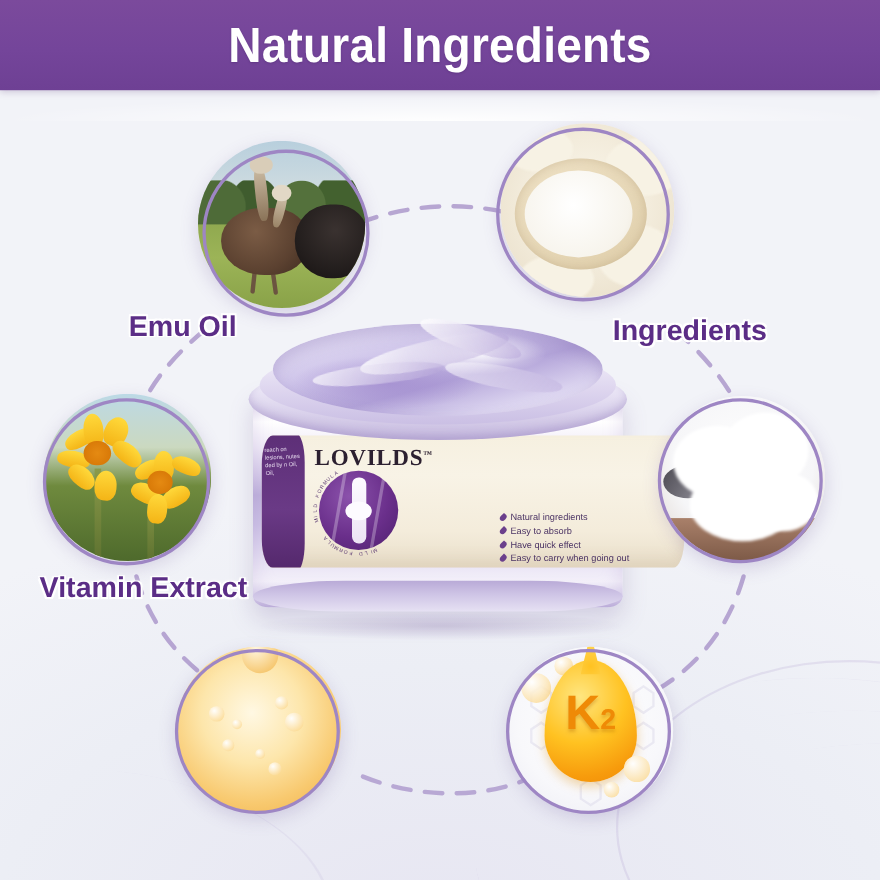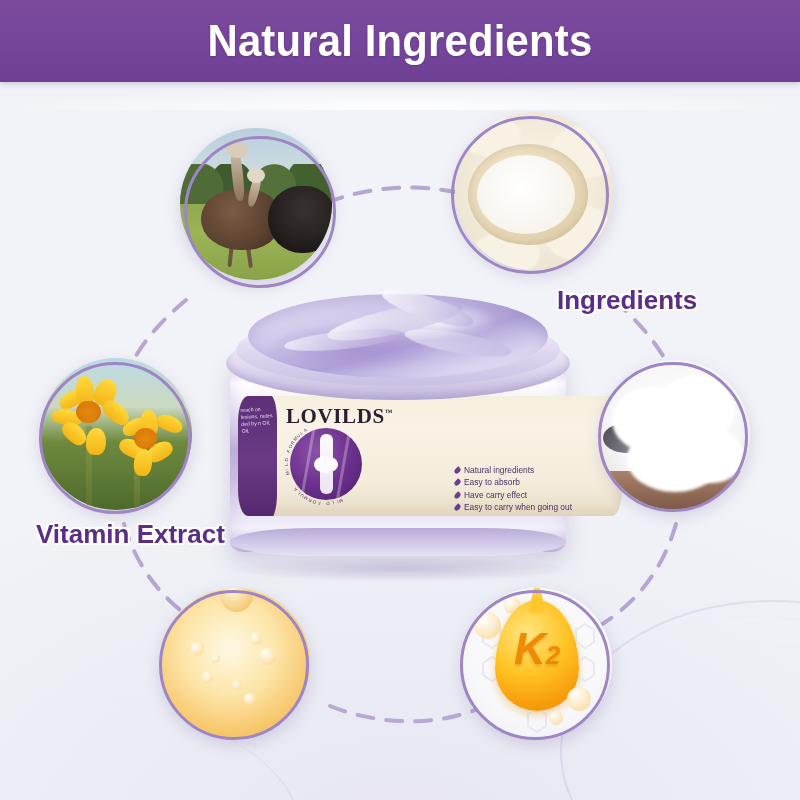--- a/index.html
+++ b/index.html
@@ -302,21 +302,21 @@
         </div>
 
       <div class="brand-wrap">
         <div class="brand"><span>LOVILDS</span><sup>™</sup></div>
       </div>
 
 
       <ul class="bullets">
         <li>Natural ingredients</li>
         <li>Easy to absorb</li>
-        <li>Have carry effect</li>
+        <li>Have quick effect</li>
         <li>Easy to carry when going out</li>
       </ul>
 
     </div>
 
     <div class="jar-rim"></div>
     <div class="jar-rim2"></div>
     <div class="jar-gel">
       <div class="gel-swirl" style="left:26%;top:18%;width:46%;height:30%;transform:rotate(-12deg);"></div>
       <div class="gel-swirl" style="left:44%;top:4%;width:32%;height:26%;transform:rotate(18deg);"></div>
@@ -333,20 +333,21 @@
       <div class="emu-leg" style="left:44%;top:74%;width:4px;height:28px;transform:rotate(-8deg);"></div>
       <div class="emu-b1"></div>
       <div class="emu-n1"></div>
       <div class="emu-h1"></div>
       <div class="emu-b2"></div>
       <div class="emu-n2"></div>
       <div class="emu-h2"></div>
     </div>
     <div class="ring" style="left:4px;top:8px;width:152px;height:152px;"></div>
   </div>
+  <div class="caption" style="left:117px;top:281px;font-size:26px;">Emu Oil</div>
 
   <div class="ing" style="left:455px;top:112px;">
     <div class="photo" style="width:158px;height:158px;">
       <div class="ph bowl-bg"></div>
       <div class="bowl-lump" style="left:60%;top:8%;width:46%;height:34%;"></div>
       <div class="bowl-lump" style="left:2%;top:2%;width:40%;height:26%;"></div>
       <div class="bowl-lump" style="left:56%;top:58%;width:44%;height:36%;"></div>
       <div class="bowl-lump" style="left:10%;top:76%;width:44%;height:28%;"></div>
       <div class="bowl-rim"></div>
       <div class="bowl-in"></div>
@@ -401,21 +402,21 @@
       <div class="bub" style="left:34%;top:44%;width:6%;height:6%;"></div>
       <div class="bub" style="left:28%;top:56%;width:7%;height:7%;"></div>
       <div class="bub" style="left:60%;top:30%;width:8%;height:8%;"></div>
       <div class="bub" style="left:66%;top:40%;width:11%;height:11%;"></div>
       <div class="bub" style="left:48%;top:62%;width:6%;height:6%;"></div>
       <div class="bub" style="left:56%;top:70%;width:8%;height:8%;"></div>
     </div>
     <div class="ring" style="left:-1px;top:2px;width:150px;height:150px;"></div>
   </div>
 
-  <div class="ing" style="left:462px;top:588px;font-style:italic;">
+  <div class="ing" style="left:462px;top:588px;">
     <div class="photo" style="width:150px;height:150px;">
       <div class="ph k2-bg"></div>
       <svg class="hexes" viewBox="0 0 100 100">
         <g fill="none" stroke="#dcd9ea" stroke-width="1.4">
           <polygon points="14,28 20,24 26,28 26,36 20,40 14,36"></polygon>
           <polygon points="14,50 20,46 26,50 26,58 20,62 14,58"></polygon>
           <polygon points="76,28 82,24 88,28 88,36 82,40 76,36"></polygon>
           <polygon points="76,50 82,46 88,50 88,58 82,62 76,58"></polygon>
           <polygon points="44,84 50,80 56,84 56,92 50,96 44,92"></polygon>
         </g>

